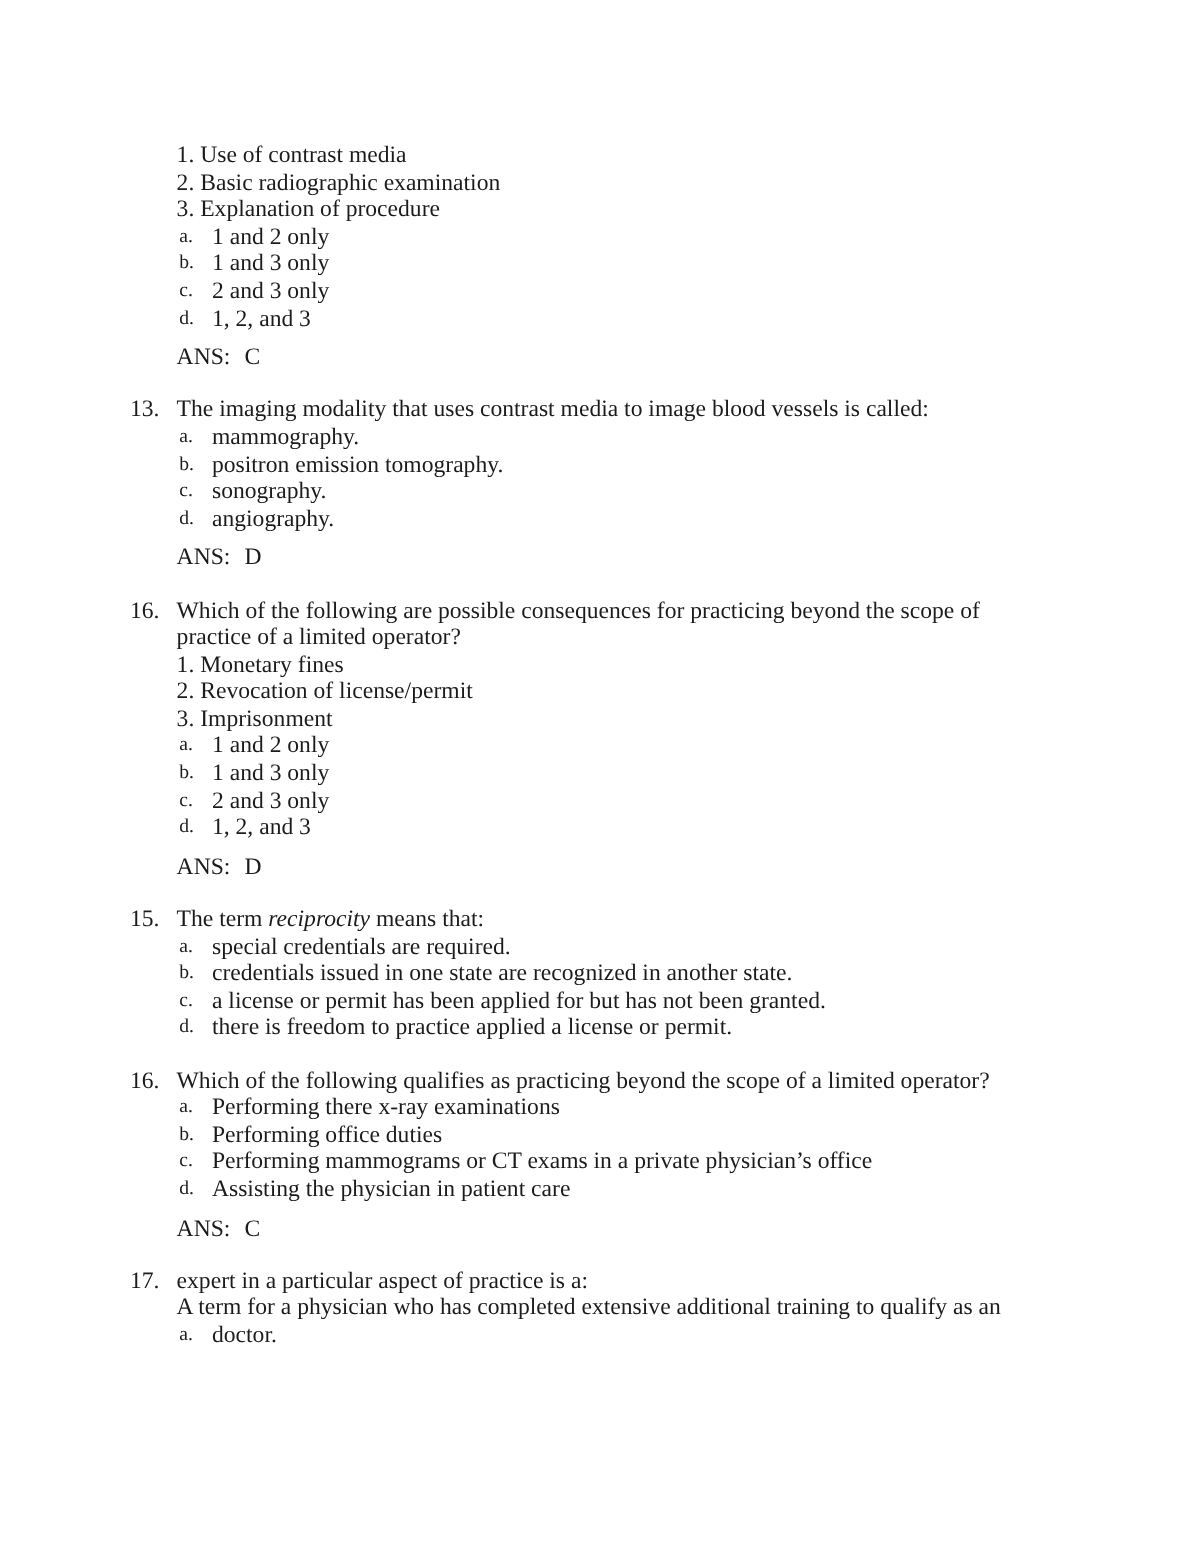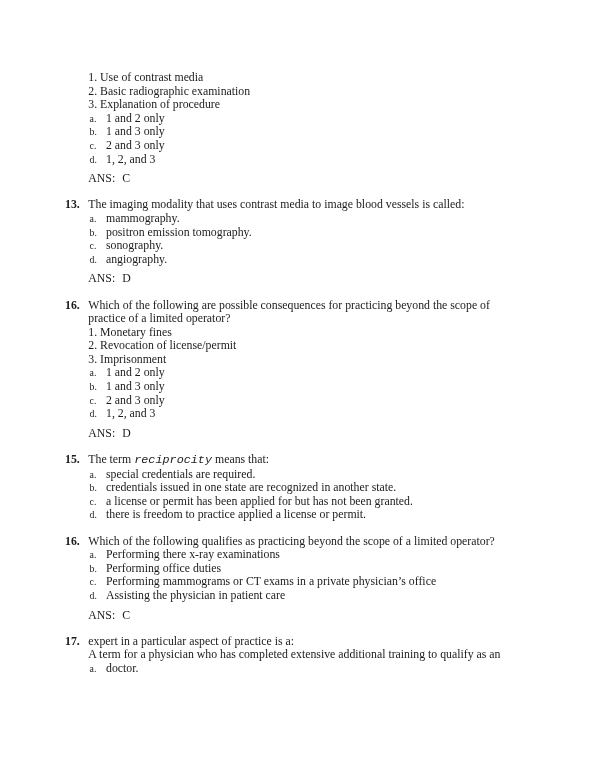--- a/index.html
+++ b/index.html
@@ -13,29 +13,29 @@
     box-sizing: border-box;
     padding: 71px 58px 0 65px;
     overflow: hidden;
     font-family: "Liberation Serif", serif;
     font-size: 11.8px;
     line-height: 13.6px;
     color: #1b1b1b;
   }
   .question { display: flex; margin-top: 12.6px; }
   .question:first-child { margin-top: 0; }
-  .qnum { flex: none; width: 23.3px; font-weight: bold; }
+  .qnum { flex: none; width: 23.3px; }
   .qbody { flex: 1 1 auto; min-width: 0; }
   .qline { white-space: nowrap; }
   .opt { display: flex; padding-left: 1.3px; }
   .opt .letter { flex: none; width: 16.4px; font-size: 9.8px; }
   .opt .otext { flex: 1 1 auto; }
   .ans { margin-top: 6px; }
   .ans .aval { margin-left: 7px; }
-  em { font-style: italic; font-family: Liberation Mono, monospace; }
+  em { font-style: italic; }
 </style>
 </head>
 <body>
 
 <div class="page">
 
   <section class="question">
     <span class="qnum"></span>
     <div class="qbody">
       <div class="qline">1. Use of contrast media</div>

